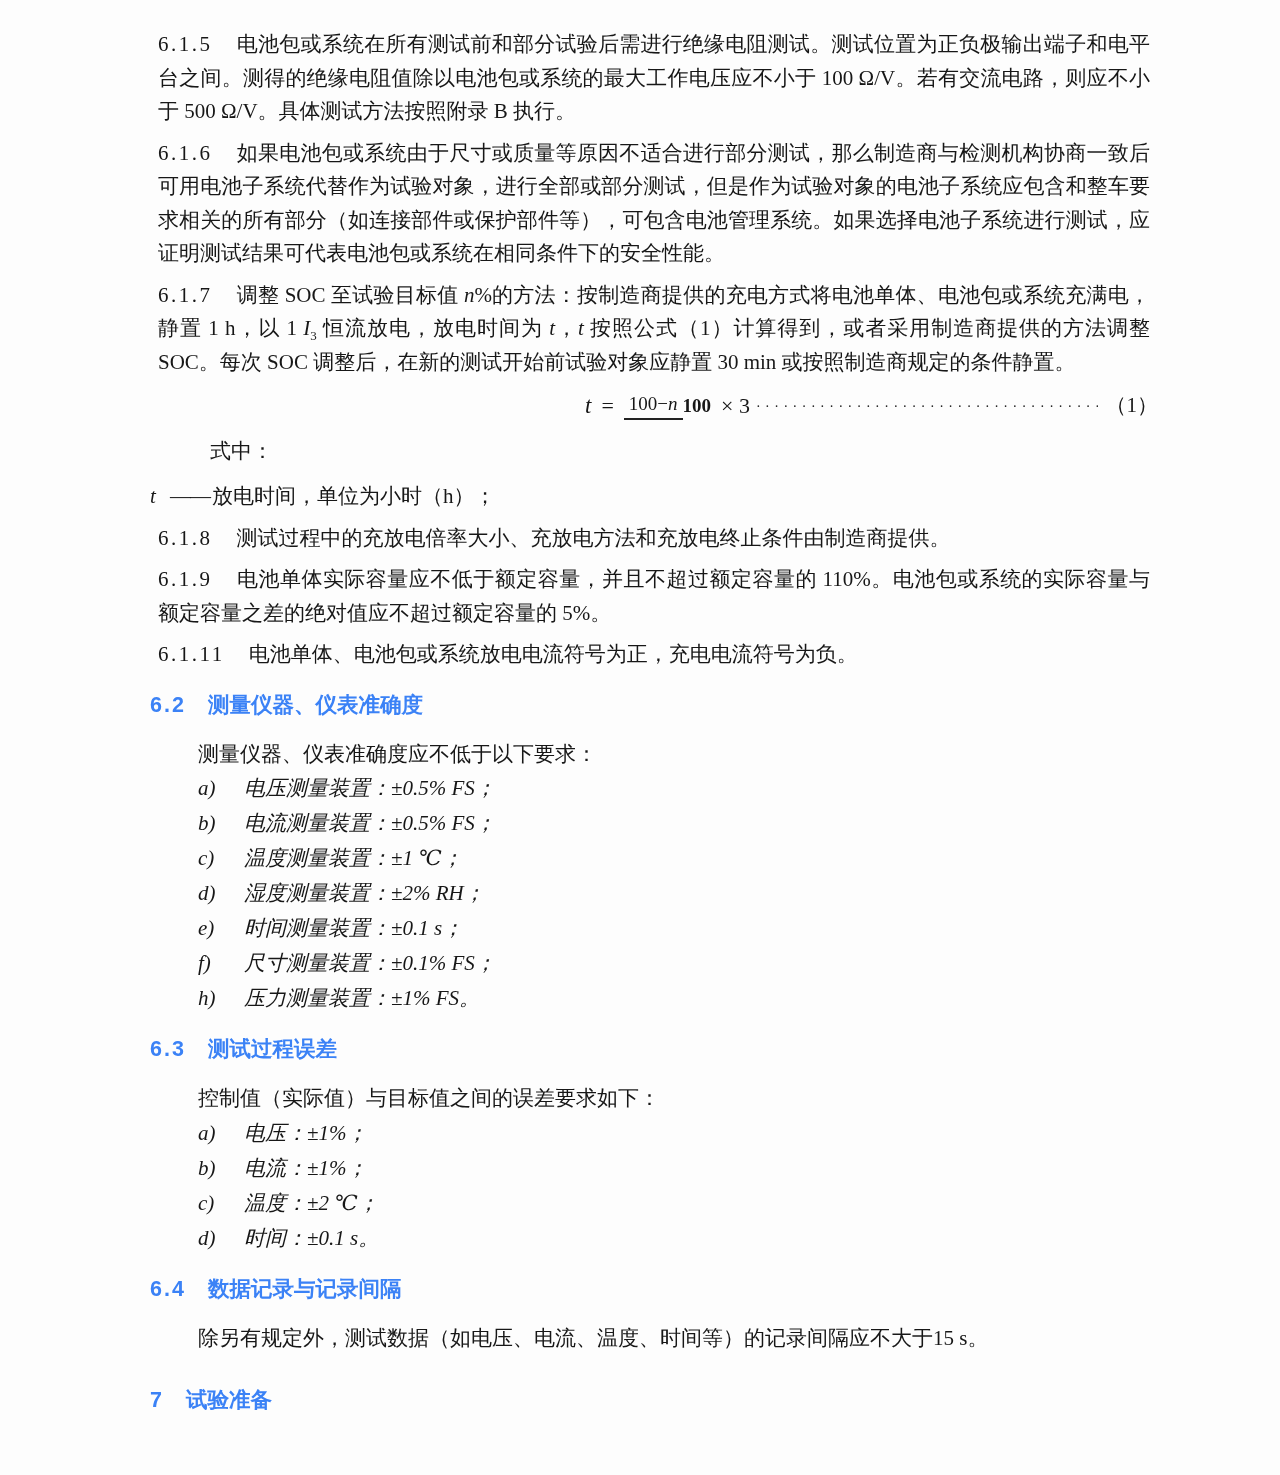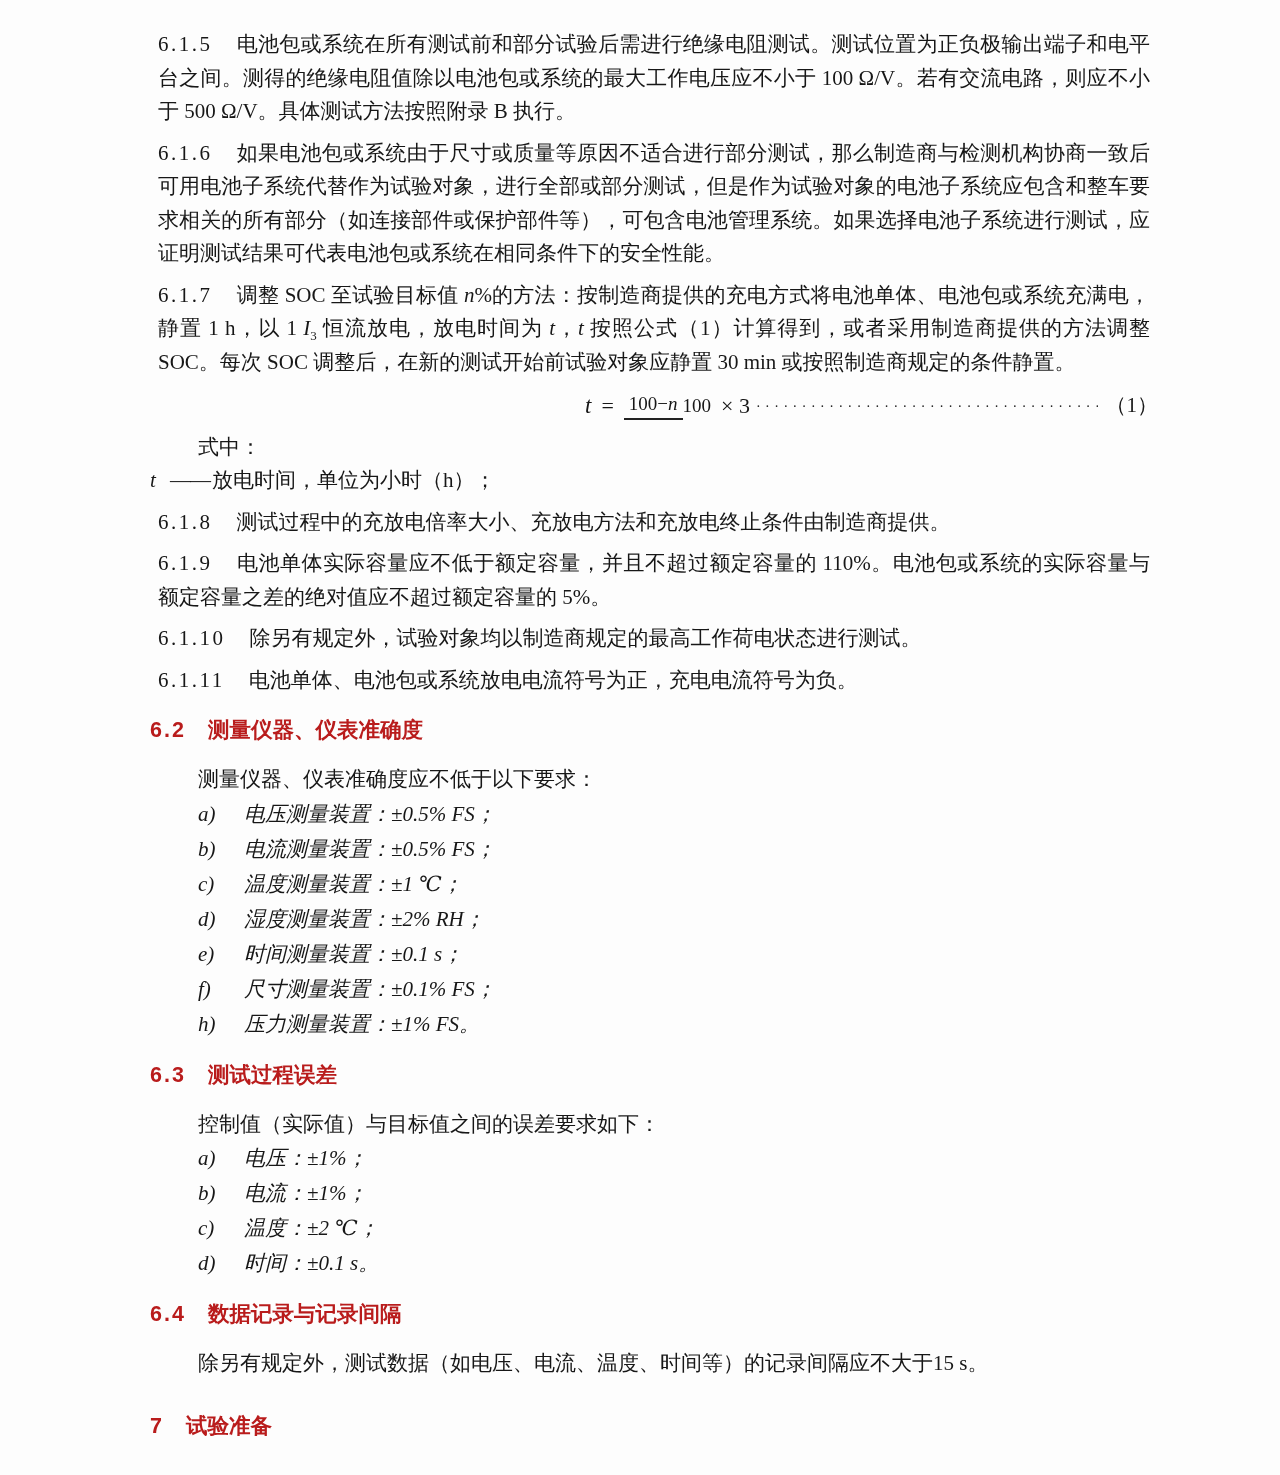--- a/index.html
+++ b/index.html
@@ -30,46 +30,46 @@
   .f-eq { margin: 0 10px; font-size: 22px; }
   .frac {
     display: inline-flex;
     flex-direction: row;
     align-items: center;
     text-align: center;
     font-size: 19px;
     line-height: 1.3;
   }
   .frac-num { border-bottom: 2px solid #222; padding: 0 5px 1px; display: inline-block; }
-  .frac-den { padding-top: 1px; }
+  .frac-den { padding-top: 1px; font-weight: bold; }
   .f-times { margin-left: 10px; font-size: 22px; white-space: nowrap; }
   .leader {
     flex: 1;
     overflow: hidden;
     white-space: nowrap;
     font-size: 14px;
     letter-spacing: 4.5px;
     margin: 0 8px 0 6px;
     color: #222;
     transform: translateY(1px);
   }
   .f-label { font-size: 21px; white-space: nowrap; }
 
-  .where-intro { margin: 0; padding-left: 48px; }
+  .where-intro { margin: 12px; padding-left: 48px; }
   .where-item { line-height: 33.5px; }
   .w-sym { font-style: italic; display: inline-block; min-width: 14px; }
   .w-dash { margin: 0 2px 0 6px; letter-spacing: -1px; }
 
   .sec-h {
     font-family: "Liberation Sans", "DejaVu Sans", sans-serif;
     font-weight: 700;
     font-size: 21.5px;
     line-height: 34px;
     margin: 16px 0;
-    color: #b91c1c;
+    color: #3b82f6;
   }
   .h-num { margin-right: 22px; letter-spacing: 2px; }
   .chapter { margin-top: 28px; margin-bottom: 0; }
 
   .p-indent { margin: 0; padding-left: 48px; text-align: justify; }
   .list { margin: 0; font-style: italic; }
   .li { line-height: 35px; padding-left: 48px; }
   .li-marker { display: inline-block; width: 46px; }
 </style>
 </head>
@@ -98,21 +98,20 @@
   <p class="where-intro">式中：</p>
 
   <div class="where-item">
     <span class="w-sym">t</span><span class="w-dash">——</span><span>放电时间，单位为小时（h）；</span>
   </div>
 
   <p class="clause"><span class="cnum">6.1.8</span><span class="ctext">测试过程中的充放电倍率大小、充放电方法和充放电终止条件由制造商提供。</span></p>
 
   <p class="clause"><span class="cnum">6.1.9</span><span class="ctext">电池单体实际容量应不低于额定容量，并且不超过额定容量的 110%。电池包或系统的实际容量与额定容量之差的绝对值应不超过额定容量的 5%。</span></p>
 
-  <p class="clause"><span class="cnum">6.1.10</span><span class="ctext">除另有规定外，试验对象均以制造商规定的最高工作荷电状态进行测试。</span></p>
 
   <p class="clause"><span class="cnum">6.1.11</span><span class="ctext">电池单体、电池包或系统放电电流符号为正，充电电流符号为负。</span></p>
 
   <h3 class="sec-h"><span class="h-num">6.2</span><span>测量仪器、仪表准确度</span></h3>
 
   <p class="p-indent">测量仪器、仪表准确度应不低于以下要求：</p>
 
   <div class="list">
     <div class="li"><span class="li-marker">a)</span><span>电压测量装置：±0.5% FS；</span></div>
     <div class="li"><span class="li-marker">b)</span><span>电流测量装置：±0.5% FS；</span></div>

